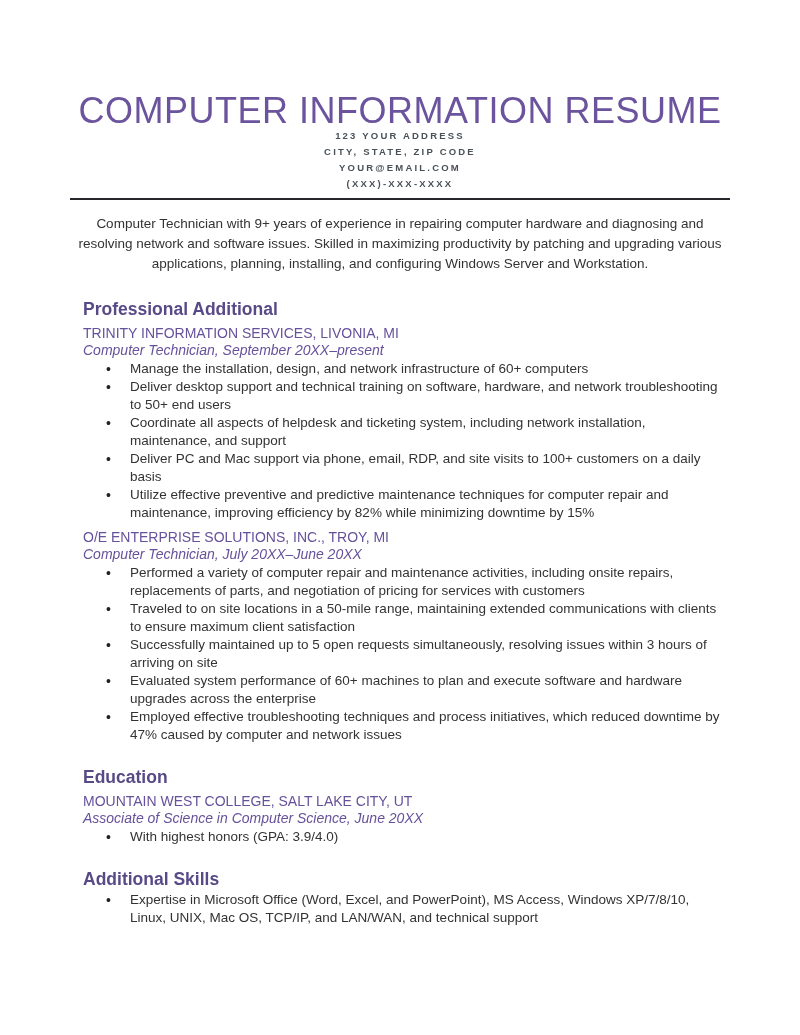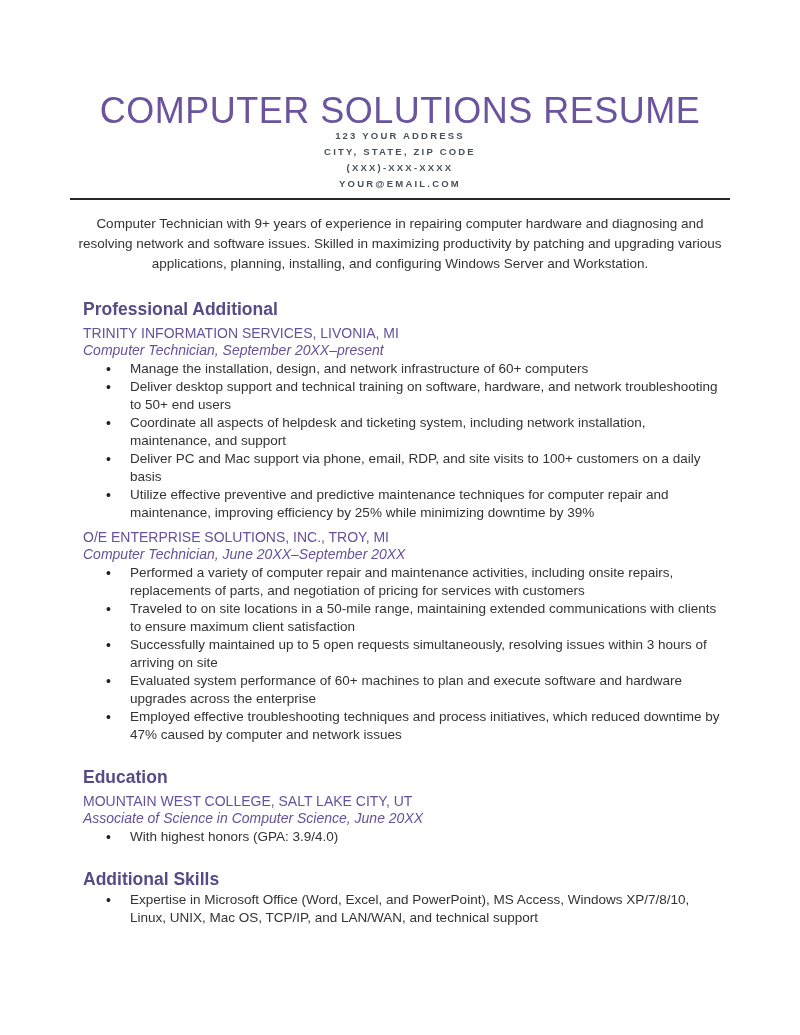--- a/index.html
+++ b/index.html
@@ -72,51 +72,51 @@
   .edu-bullets { margin-top: 12px; }
   .skills-bullets { margin-top: 6px; }
   .section-edu .section-heading, .section-skills .section-heading { margin-top: 22px; }
 </style>
 </head>
 <body>
 
 <div class="page">
 
   <header class="header">
-    <div class="resume-title">COMPUTER SOLUTIONS RESUME</div>
+    <div class="resume-title">COMPUTER INFORMATION RESUME</div>
     <div class="contact">
       <div class="contact-line">123 YOUR ADDRESS</div>
       <div class="contact-line">CITY, STATE, ZIP CODE</div>
+      <div class="contact-line">YOUR@EMAIL.COM</div>
       <div class="contact-line">(XXX)-XXX-XXXX</div>
-      <div class="contact-line">YOUR@EMAIL.COM</div>
     </div>
   </header>
 
   <hr class="divider">
 
   <p class="summary">Computer Technician with 9+ years of experience in repairing computer hardware and diagnosing and resolving network and software issues. Skilled in maximizing productivity by patching and upgrading various applications, planning, installing, and configuring Windows Server and Workstation.</p>
 
   <section class="section-experience">
     <h2 class="section-heading">Professional Additional</h2>
 
     <div class="job">
       <div class="company">TRINITY INFORMATION SERVICES, LIVONIA, MI</div>
       <div class="jobtitle">Computer Technician, September 20XX–present</div>
       <ul class="bullets">
         <li>Manage the installation, design, and network infrastructure of 60+ computers</li>
         <li>Deliver desktop support and technical training on software, hardware, and network troubleshooting to 50+ end users</li>
         <li>Coordinate all aspects of helpdesk and ticketing system, including network installation, maintenance, and support</li>
         <li>Deliver PC and Mac support via phone, email, RDP, and site visits to 100+ customers on a daily basis</li>
-        <li>Utilize effective preventive and predictive maintenance techniques for computer repair and maintenance, improving efficiency by 25% while minimizing downtime by 39%</li>
+        <li>Utilize effective preventive and predictive maintenance techniques for computer repair and maintenance, improving efficiency by 82% while minimizing downtime by 15%</li>
       </ul>
     </div>
 
     <div class="job job-second">
       <div class="company">O/E ENTERPRISE SOLUTIONS, INC., TROY, MI</div>
-      <div class="jobtitle">Computer Technician, June 20XX–September 20XX</div>
+      <div class="jobtitle">Computer Technician, July 20XX–June 20XX</div>
       <ul class="bullets">
         <li>Performed a variety of computer repair and maintenance activities, including onsite repairs, replacements of parts, and negotiation of pricing for services with customers</li>
         <li>Traveled to on site locations in a 50-mile range, maintaining extended communications with clients to ensure maximum client satisfaction</li>
         <li>Successfully maintained up to 5 open requests simultaneously, resolving issues within 3 hours of arriving on site</li>
         <li>Evaluated system performance of 60+ machines to plan and execute software and hardware upgrades across the enterprise</li>
         <li>Employed effective troubleshooting techniques and process initiatives, which reduced downtime by 47% caused by computer and network issues</li>
       </ul>
     </div>
   </section>
 

